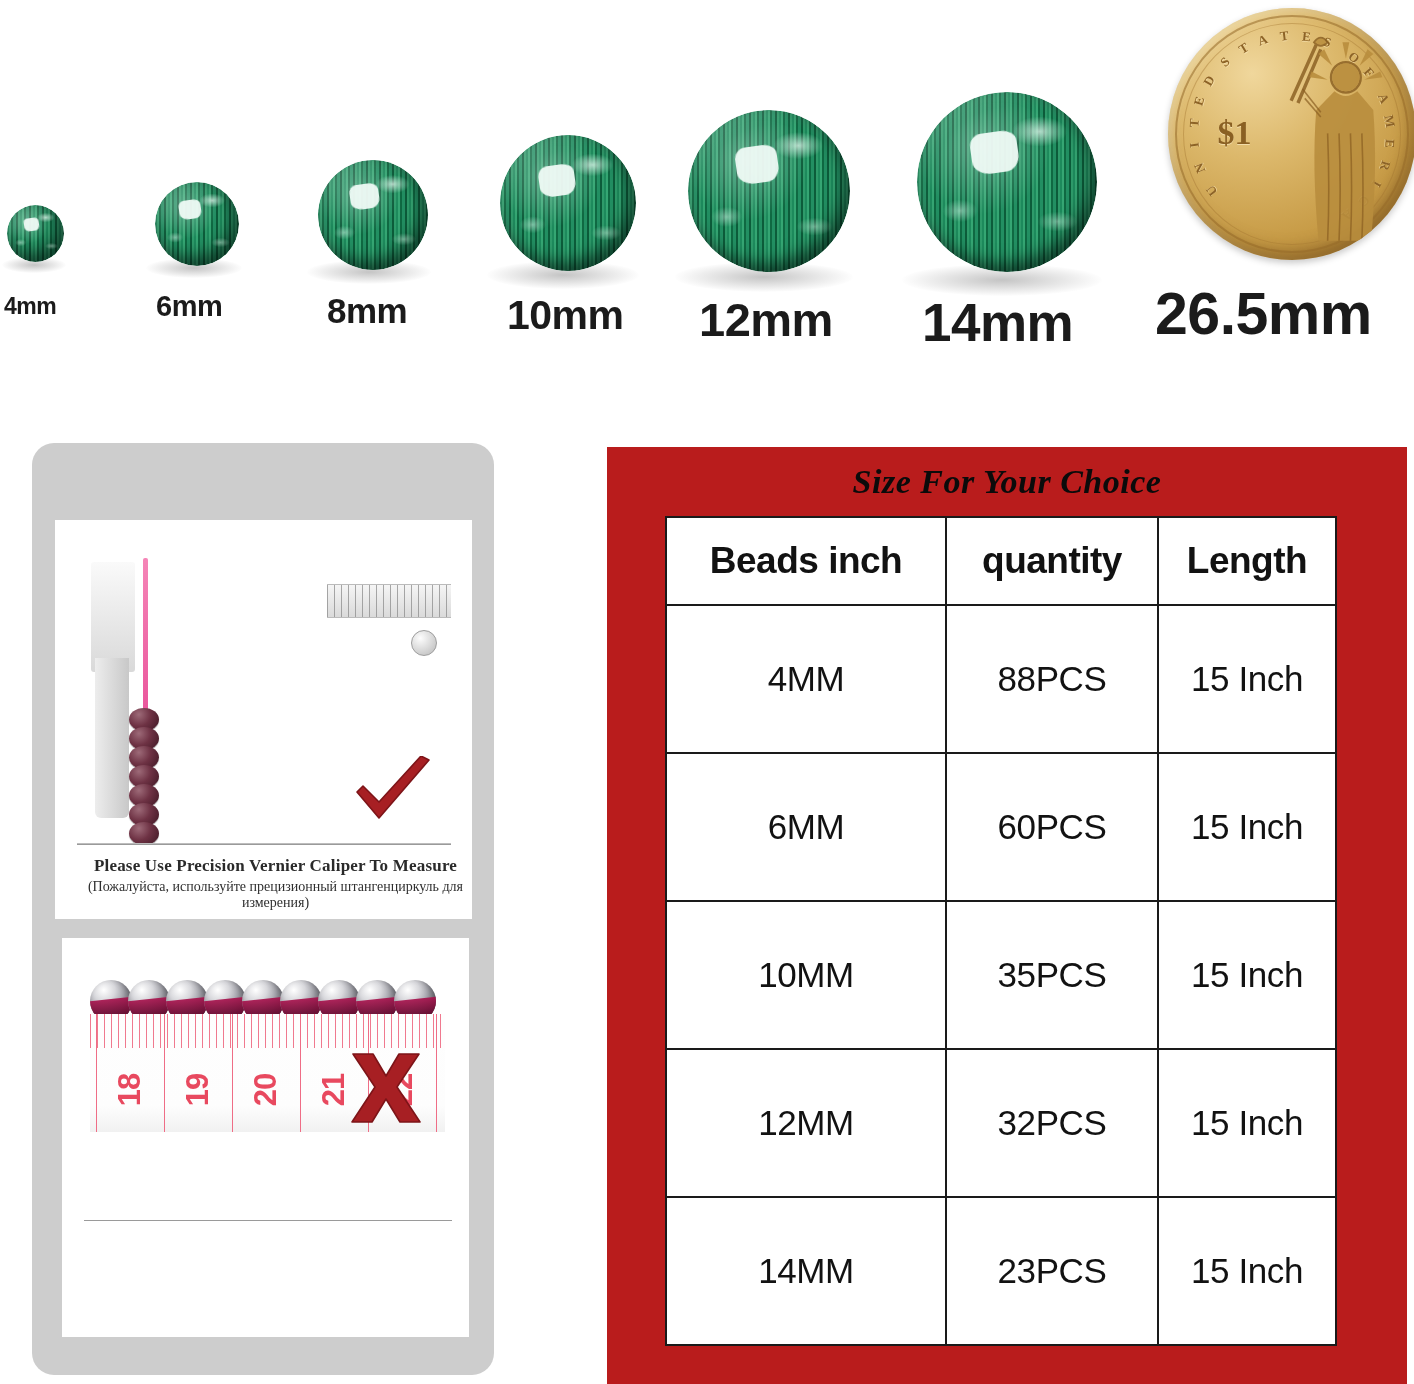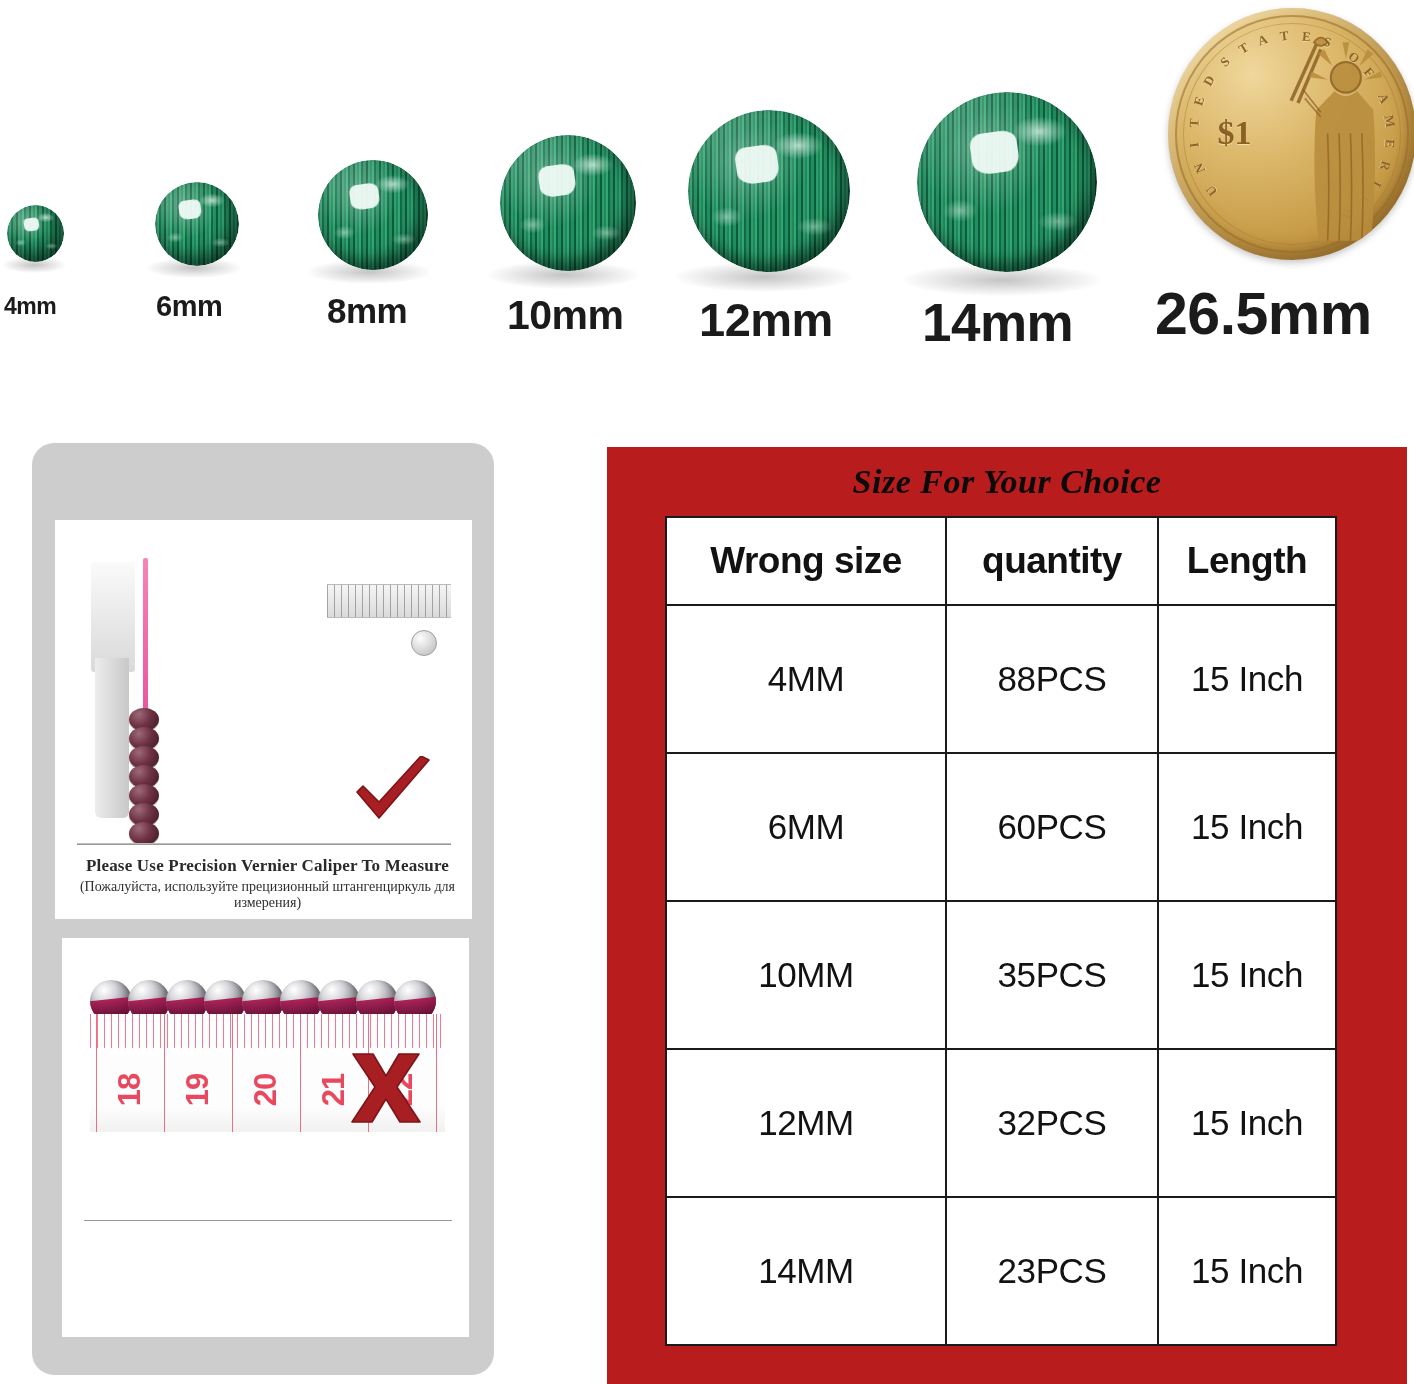--- a/index.html
+++ b/index.html
@@ -231,21 +231,21 @@
   .cal-grip {
     position: absolute;
     left: 236px; top: 44px;
     width: 52px; height: 34px;
     background: repeating-linear-gradient(180deg,#e8e8e8 0 3px,#cbcbcb 3px 6px);
     border-radius: 3px;
   }
   .checkmark { position: absolute; right: 16px; bottom: 16px; width: 84px; height: 72px; }
   .xmark { position: absolute; right: 22px; bottom: 84px; width: 74px; height: 72px; }
 
-  .cap-wrap { position: absolute; left: 4px; width: 100%; text-align: center; }
+  .cap-wrap { position: absolute; left: 12px; width: 100%; text-align: center; }
   .cap-en {
     font-family: "Liberation Serif", serif;
     font-size: 17px;
     font-weight: 700;
     color: #2a2a2a;
     letter-spacing: 0.2px;
   }
   .cap-ru {
     font-family: "Liberation Serif", serif;
     font-size: 14px;
@@ -540,21 +540,21 @@
   <div class="right-panel">
     <div class="table-title">Size For Your Choice</div>
     <table class="size-table">
       <colgroup>
         <col class="col-a">
           <col class="col-b">
           <col class="col-c">
       </colgroup>
       <thead>
         <tr>
-          <th>Wrong size</th>
+          <th>Beads inch</th>
           <th>quantity</th>
           <th>Length</th>
         </tr>
       </thead>
       <tbody>
         <tr>
           <td>4MM</td>
           <td>88PCS</td>
           <td>15 Inch</td>
         </tr>

